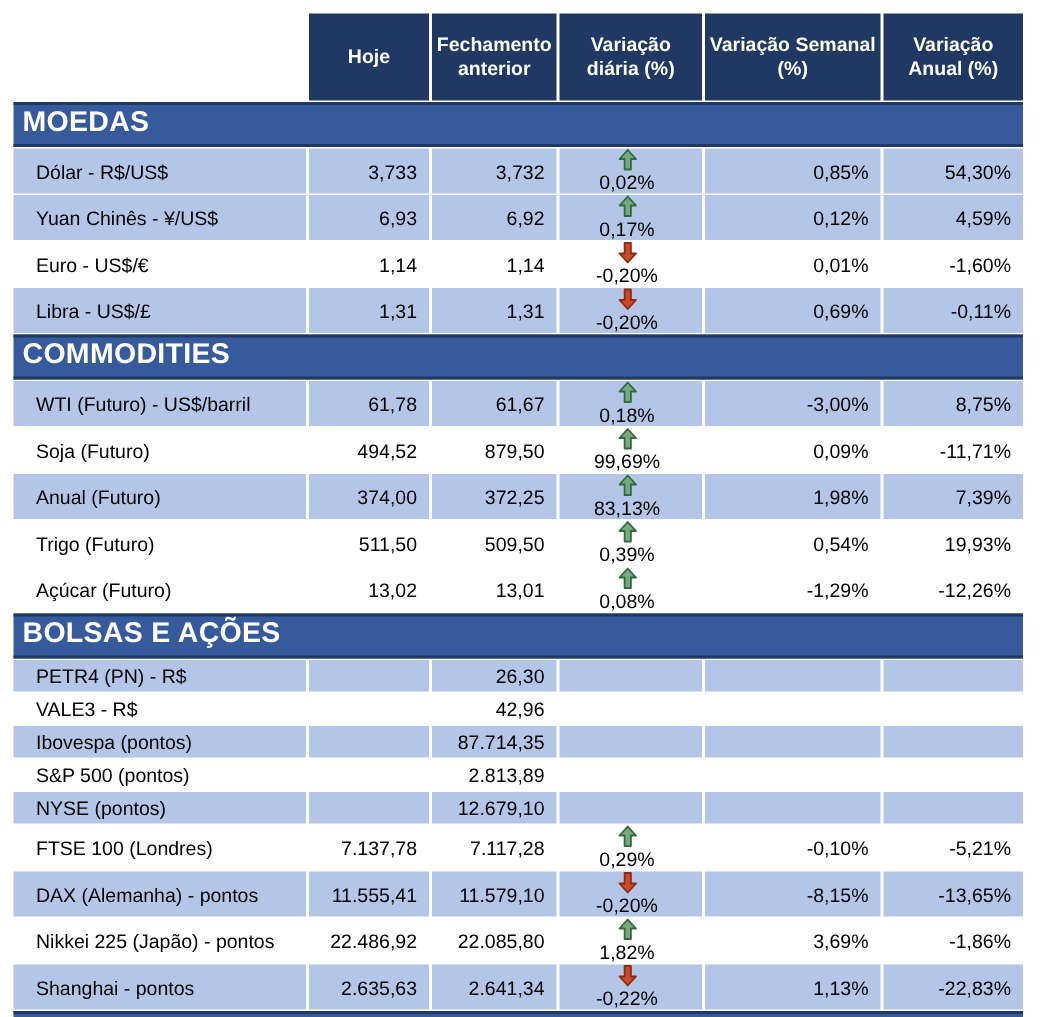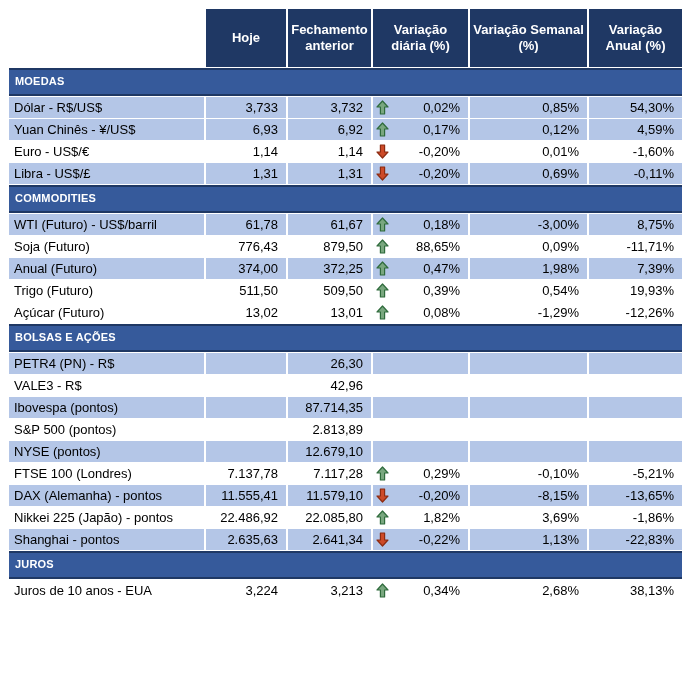--- a/index.html
+++ b/index.html
@@ -33,21 +33,21 @@
     height: 58px;
     vertical-align: middle;
     text-align: center;
     padding: 0 2px;
   }
   
   td.section-bar {
     background: #365A9B;
     color: #ffffff;
     font-weight: bold;
-    font-size: 11px;
+    font-size: 19px;
     height: 20px;
     vertical-align: middle;
     text-align: left;
     padding: 1px 6px 3px 6px;
     border-top: 2px solid #1F3864;
     border-bottom: 2px solid #1F3864;
     letter-spacing: 0.2px;
   }
   
   tr.data-row td {
@@ -55,33 +55,34 @@
     font-size: 13px;
     color: #000000;
     vertical-align: middle;
     overflow: hidden;
     white-space: nowrap;
   }
   tr.stripe td { background: #B4C6E7; }
   tr.plain  td { background: #ffffff; }
   td.label {
     text-align: left;
-    padding-left: 5px;
+    padding-left: 15px;
     margin-left: 40px;
   }
   td.num {
     text-align: right;
     padding-right: 8px;
   }
   td.diaria { padding: 0 8px 0 3px; }
   .diaria-inner {
     display: flex;
     align-items: center;
     justify-content: space-between;
     height: 100%;
+    flex-direction: column;
   }
   .diaria-inner .spacer { width: 13px; }
   .arrow { display: inline-flex; align-items: center; }
   .arrow svg { display: block; }
 </style>
 </head>
 <body>
 
 <div class="wrap">
   <table class="market">
@@ -190,47 +191,47 @@
                 </svg>
               </span>
               <span>0,18%</span>
             </div>
           </td>
           <td class="cell num">-3,00%</td>
           <td class="cell num">8,75%</td>
         </tr>
         <tr class="data-row plain">
           <td class="cell label">Soja (Futuro)</td>
-          <td class="cell num">776,43</td>
+          <td class="cell num">494,52</td>
           <td class="cell num">879,50</td>
           <td class="cell diaria">
             <div class="diaria-inner">
               <span class="arrow">
                 <svg width="13" height="15" viewBox="0 0 13 15">
                   <path d="M6.5 1 L12 7 H8.6 V14 H4.4 V7 H1 Z" fill="#79A77F" stroke="#2F6B3C" stroke-width="1.2" stroke-linejoin="round"></path>
                 </svg>
               </span>
-              <span>88,65%</span>
+              <span>99,69%</span>
             </div>
           </td>
           <td class="cell num">0,09%</td>
           <td class="cell num">-11,71%</td>
         </tr>
         <tr class="data-row stripe">
           <td class="cell label">Anual (Futuro)</td>
           <td class="cell num">374,00</td>
           <td class="cell num">372,25</td>
           <td class="cell diaria">
             <div class="diaria-inner">
               <span class="arrow">
                 <svg width="13" height="15" viewBox="0 0 13 15">
                   <path d="M6.5 1 L12 7 H8.6 V14 H4.4 V7 H1 Z" fill="#79A77F" stroke="#2F6B3C" stroke-width="1.2" stroke-linejoin="round"></path>
                 </svg>
               </span>
-              <span>0,47%</span>
+              <span>83,13%</span>
             </div>
           </td>
           <td class="cell num">1,98%</td>
           <td class="cell num">7,39%</td>
         </tr>
         <tr class="data-row plain">
           <td class="cell label">Trigo (Futuro)</td>
           <td class="cell num">511,50</td>
           <td class="cell num">509,50</td>
           <td class="cell diaria">

